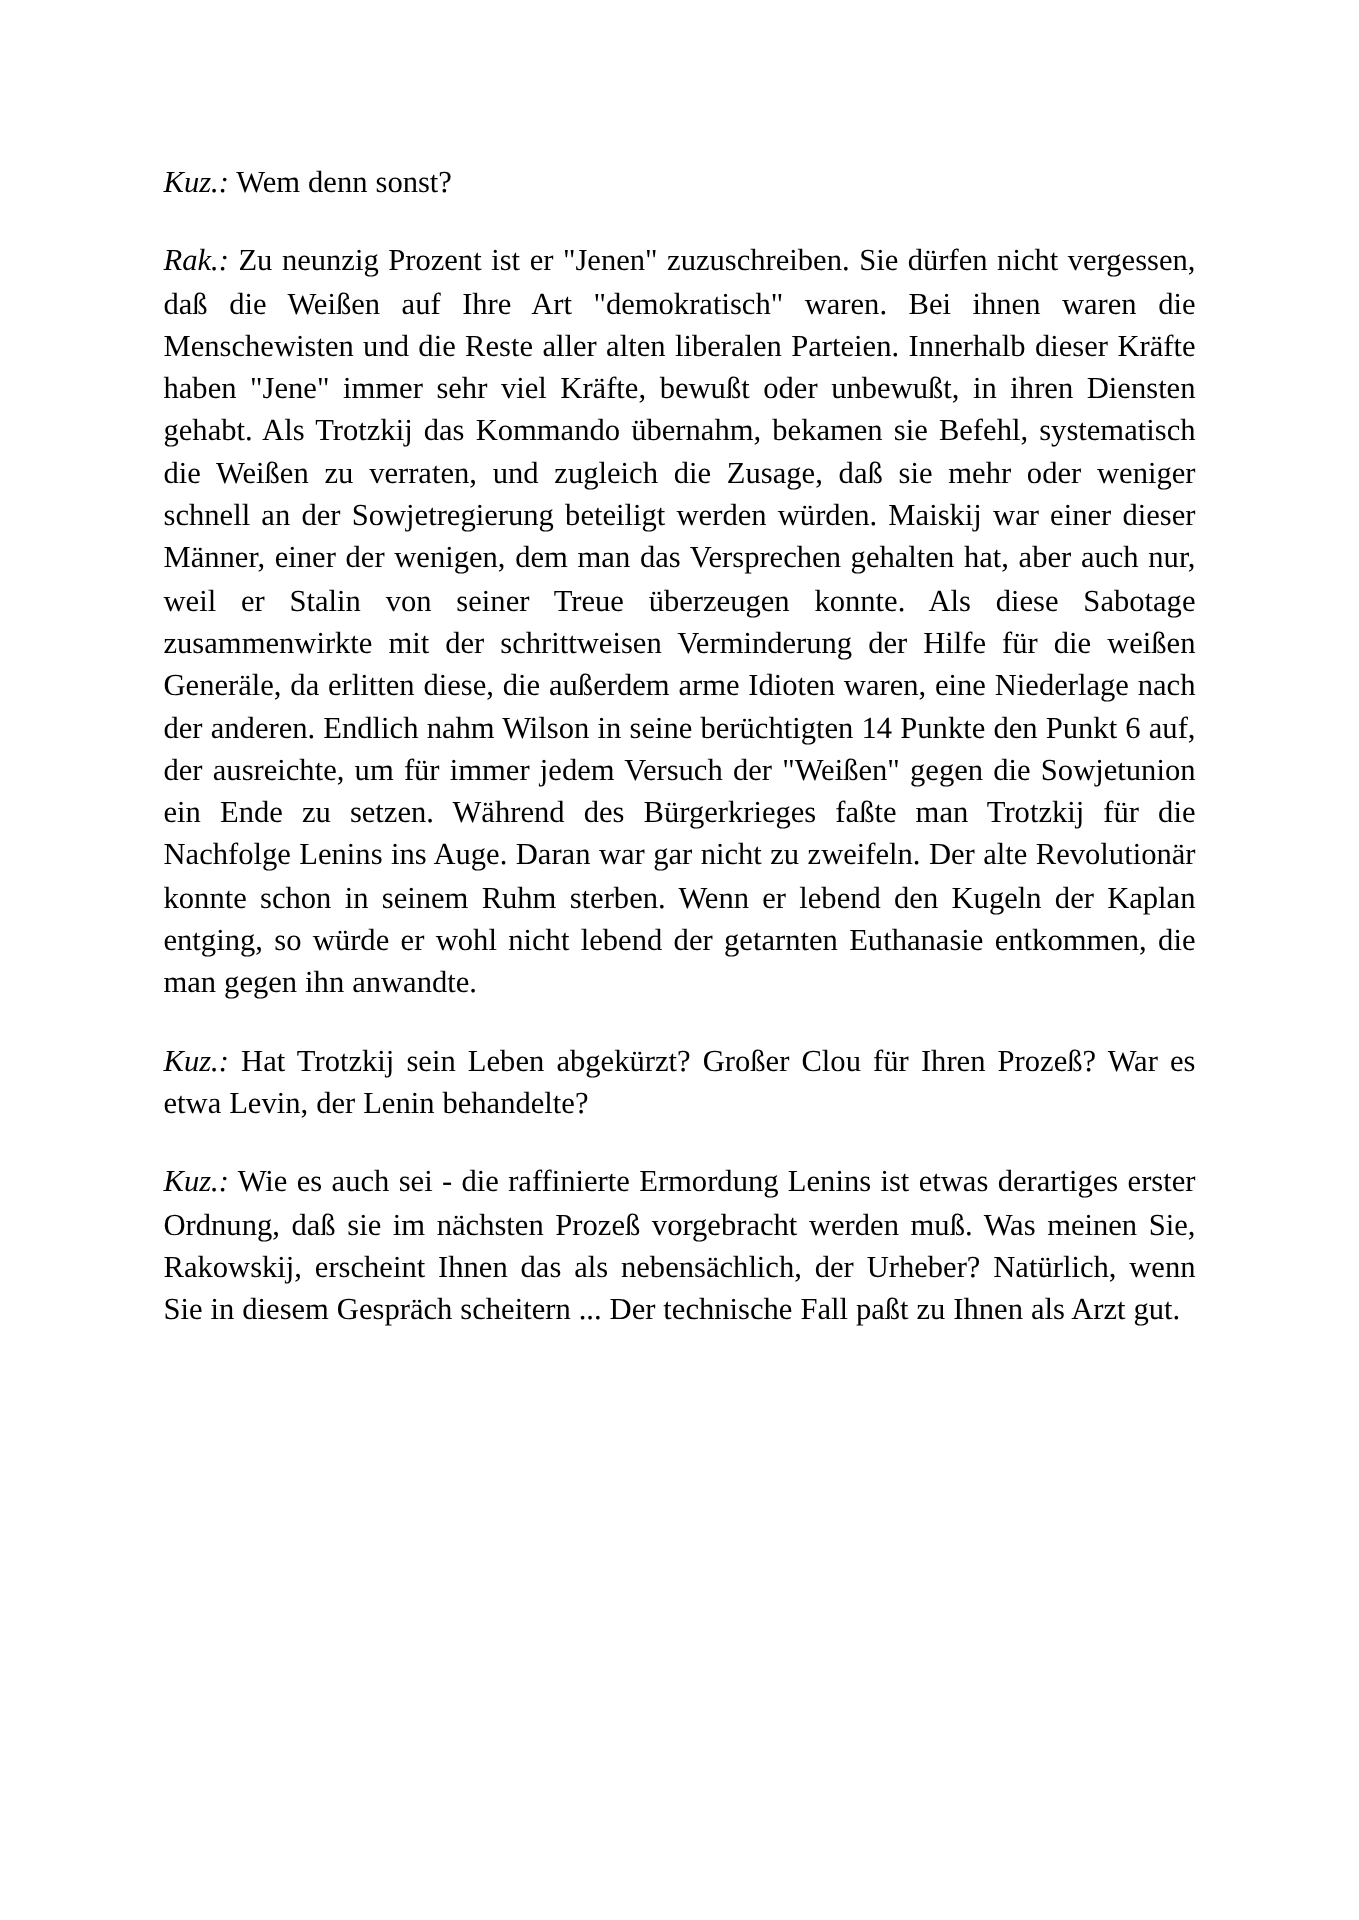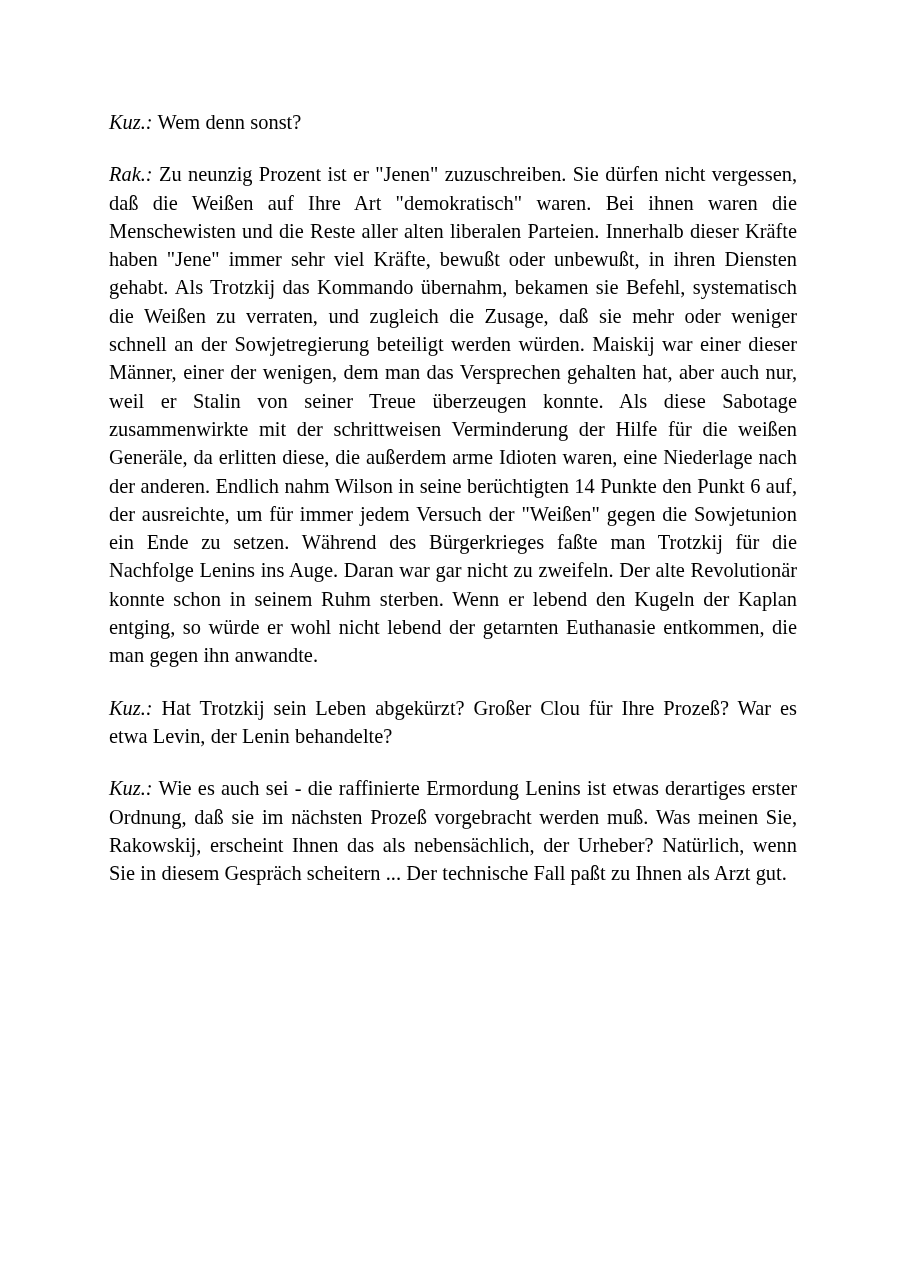--- a/index.html
+++ b/index.html
@@ -53,21 +53,21 @@
 
     <p class="para">
       <span class="speaker">Kuz.:</span><span> Wem denn sonst?</span>
     </p>
 
     <p class="para">
       <span class="speaker">Rak.:</span><span> Zu neunzig Prozent ist er "Jenen" zuzuschreiben. Sie dürfen nicht vergessen, daß die Weißen auf Ihre Art "demokratisch" waren. Bei ihnen waren die Menschewisten und die Reste aller alten liberalen Parteien. Innerhalb dieser Kräfte haben "Jene" immer sehr viel Kräfte, bewußt oder unbewußt, in ihren Diensten gehabt. Als Trotzkij das Kommando übernahm, bekamen sie Befehl, systematisch die Weißen zu verraten, und zugleich die Zusage, daß sie mehr oder weniger schnell an der Sowjetregierung beteiligt werden würden. Maiskij war einer dieser Männer, einer der wenigen, dem man das Versprechen gehalten hat, aber auch nur, weil er Stalin von seiner Treue überzeugen konnte. Als diese Sabotage zusammenwirkte mit der schrittweisen Verminderung der Hilfe für die weißen Generäle, da erlitten diese, die außerdem arme Idioten waren, eine Niederlage nach der anderen. Endlich nahm Wilson in seine berüchtigten 14 Punkte den Punkt 6 auf, der ausreichte, um für immer jedem Versuch der "Weißen" gegen die Sowjetunion ein Ende zu setzen. Während des Bürgerkrieges faßte man Trotzkij für die Nachfolge Lenins ins Auge. Daran war gar nicht zu zweifeln. Der alte Revolutionär konnte schon in seinem Ruhm sterben. Wenn er lebend den Kugeln der Kaplan entging, so würde er wohl nicht lebend der getarnten Euthanasie entkommen, die man gegen ihn anwandte.</span>
     </p>
 
     <p class="para">
-      <span class="speaker">Kuz.:</span><span> Hat Trotzkij sein Leben abgekürzt? Großer Clou für Ihre Prozeß? War es etwa Levin, der Lenin behandelte?</span>
+      <span class="speaker">Kuz.:</span><span> Hat Trotzkij sein Leben abgekürzt? Großer Clou für Ihren Prozeß? War es etwa Levin, der Lenin behandelte?</span>
     </p>
 
 
     <p class="para">
       <span class="speaker">Kuz.:</span><span> Wie es auch sei - die raffinierte Ermordung Lenins ist etwas derartiges erster Ordnung, daß sie im nächsten Prozeß vorgebracht werden muß. Was meinen Sie, Rakowskij, erscheint Ihnen das als nebensächlich, der Urheber? Natürlich, wenn Sie in diesem Gespräch scheitern ... Der technische Fall paßt zu Ihnen als Arzt gut.</span>
     </p>
 
   </div>
 </div>
 

